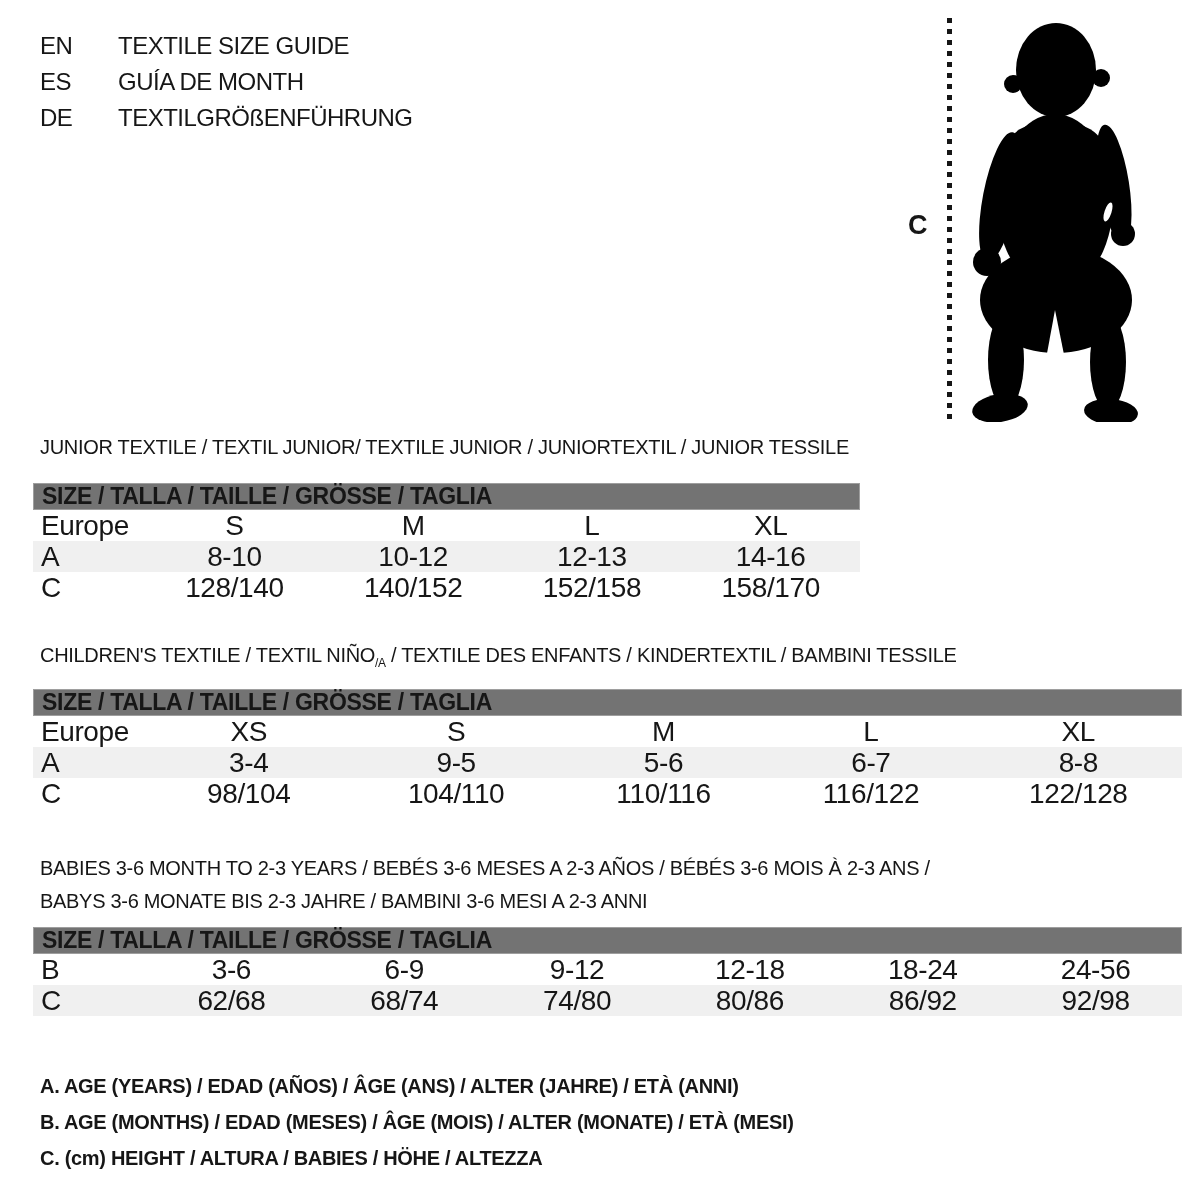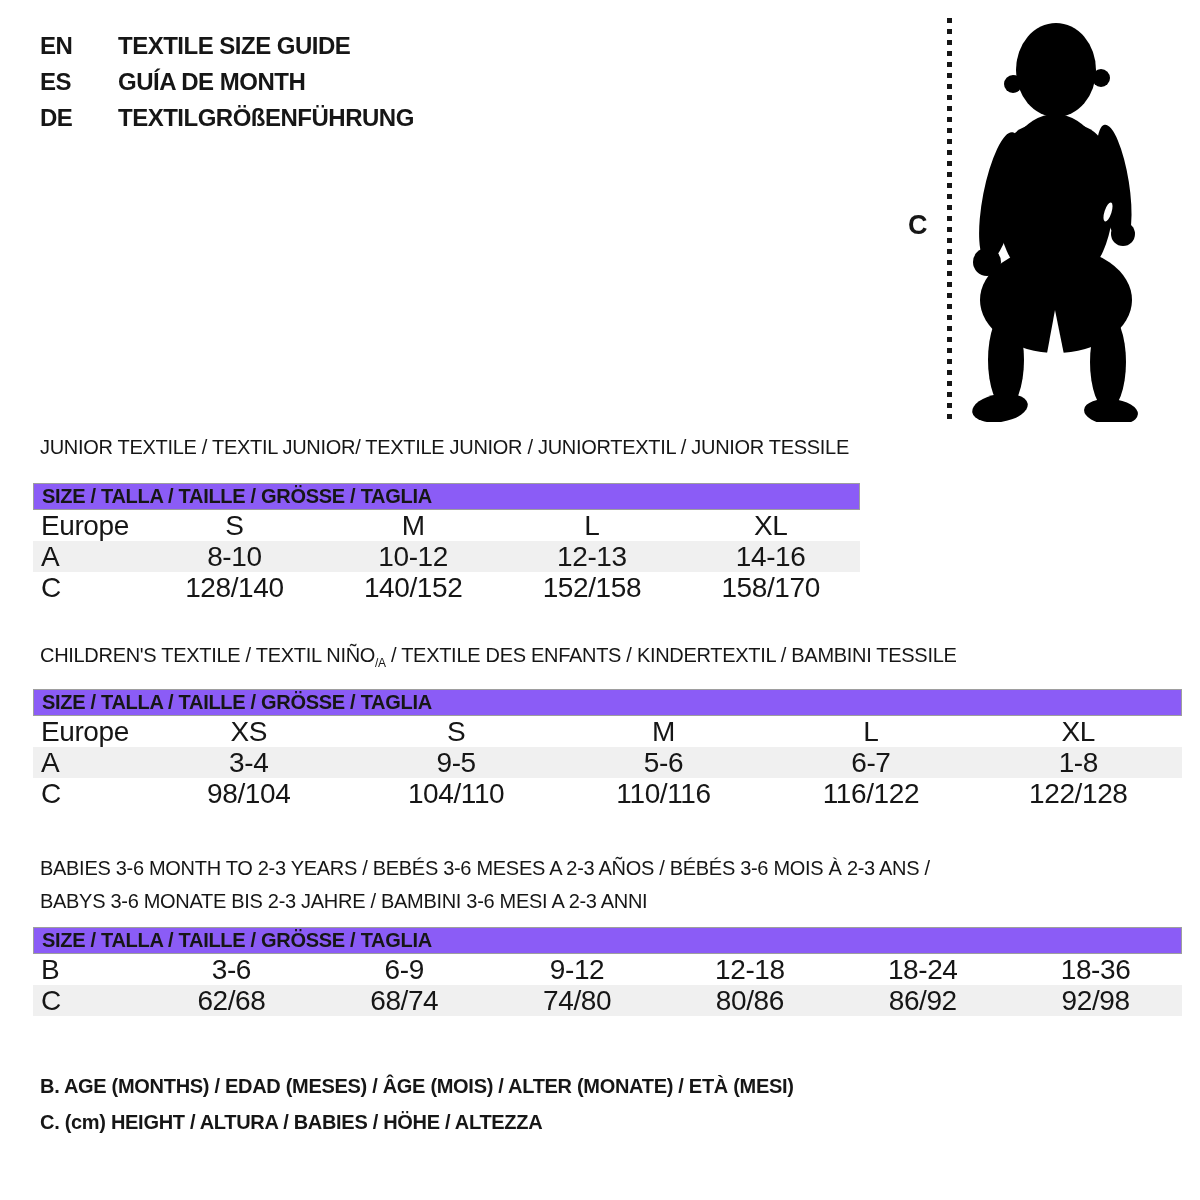--- a/index.html
+++ b/index.html
@@ -7,35 +7,35 @@
     width:1200px;height:1200px;position:relative;
     background:#ffffff;color:#161616;
     font-family:"Liberation Sans", sans-serif;
     -webkit-font-smoothing:antialiased;
     overflow:hidden;
   }
   .abs{position:absolute;}
   
   .lang-list{top:28px;left:40px;}
   .lang-row{display:flex;height:36px;align-items:center;
-    font-size:24px;font-weight:700;letter-spacing:-0.5px;}
+    font-size:24px;font-weight:400;letter-spacing:-0.5px;}
   .lang-code{width:78px;}
   
   .measure-line{left:947px;top:18px;width:5px;height:402px;
     background:repeating-linear-gradient(to bottom,#161616 0 5px,transparent 5px 11px);}
   .measure-label{left:908px;top:210px;font-size:27px;font-weight:700;}
   .figure-svg{left:960px;top:12px;}
   
   .section-heading{font-size:20px;font-weight:400;letter-spacing:-0.3px;white-space:nowrap;}
   .heading-sub{font-size:12px;vertical-align:sub;}
   
   .size-table{left:33px;}
-  .size-bar{height:27px;background:#8b5cf6;border:1px solid #9e9e9e;
+  .size-bar{height:27px;background:#737373;border:1px solid #9e9e9e;
     box-sizing:border-box;display:flex;align-items:center;padding-left:8px;
-    font-size:20px;font-weight:700;letter-spacing:-0.3px;}
+    font-size:23px;font-weight:700;letter-spacing:-0.3px;}
   .trow{display:grid;height:31px;align-items:center;
     font-size:28px;letter-spacing:-0.4px;}
   .cols4{grid-template-columns:112px repeat(4,1fr);}
   .cols5{grid-template-columns:112px repeat(5,1fr);}
   .cols6{grid-template-columns:112px repeat(6,1fr);}
   .tlabel{padding-left:8px;}
   .tcell{text-align:center;}
   .row-alt{background:#f0f0f0;}
   
   .legend-line{height:36px;line-height:36px;font-size:20px;font-weight:700;
@@ -135,21 +135,21 @@
     <span class="tcell">M</span>
     <span class="tcell">L</span>
     <span class="tcell">XL</span>
   </div>
   <div class="trow cols5 row-alt">
     <span class="tlabel">A</span>
     <span class="tcell">3-4</span>
     <span class="tcell">9-5</span>
     <span class="tcell">5-6</span>
     <span class="tcell">6-7</span>
-    <span class="tcell">1-8</span>
+    <span class="tcell">8-8</span>
   </div>
   <div class="trow cols5">
     <span class="tlabel">C</span>
     <span class="tcell">98/104</span>
     <span class="tcell">104/110</span>
     <span class="tcell">110/116</span>
     <span class="tcell">116/122</span>
     <span class="tcell">122/128</span>
   </div>
 </div>
@@ -161,29 +161,30 @@
 
 <div class="abs size-table" style="top:927px;width:1149px;">
   <div class="size-bar">SIZE / TALLA / TAILLE / GRÖSSE / TAGLIA</div>
   <div class="trow cols6">
     <span class="tlabel">B</span>
     <span class="tcell">3-6</span>
     <span class="tcell">6-9</span>
     <span class="tcell">9-12</span>
     <span class="tcell">12-18</span>
     <span class="tcell">18-24</span>
-    <span class="tcell">18-36</span>
+    <span class="tcell">24-56</span>
   </div>
   <div class="trow cols6 row-alt">
     <span class="tlabel">C</span>
     <span class="tcell">62/68</span>
     <span class="tcell">68/74</span>
     <span class="tcell">74/80</span>
     <span class="tcell">80/86</span>
     <span class="tcell">86/92</span>
     <span class="tcell">92/98</span>
   </div>
 </div>
 
 <div class="abs" style="top:1068px;left:40px;">
+  <div class="legend-line">A. AGE (YEARS) / EDAD (AÑOS) / ÂGE (ANS) / ALTER (JAHRE) / ETÀ (ANNI)</div>
   <div class="legend-line">B. AGE (MONTHS) / EDAD (MESES) / ÂGE (MOIS) / ALTER (MONATE) / ETÀ (MESI)</div>
   <div class="legend-line">C. (cm) HEIGHT / ALTURA / BABIES / HÖHE / ALTEZZA</div>
 </div>
 
 </body></html>

